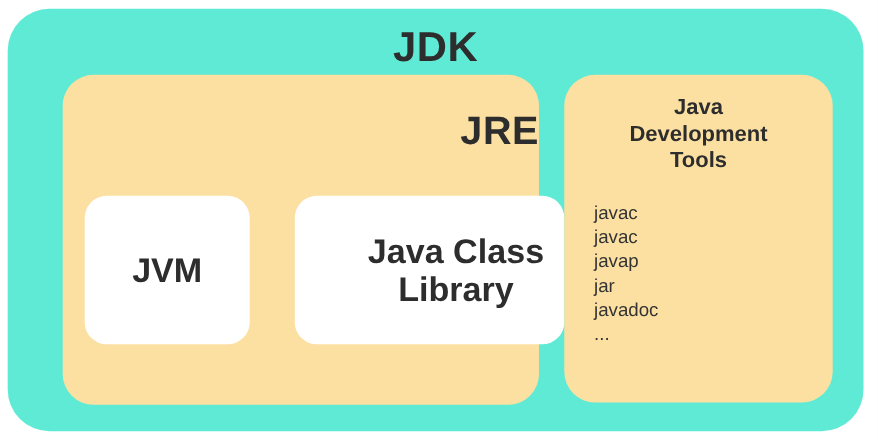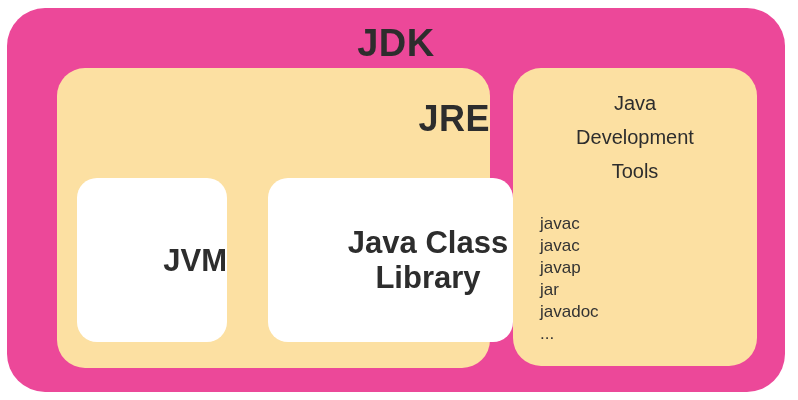--- a/index.html
+++ b/index.html
@@ -14,21 +14,21 @@
     height: 400px;
     background: #ffffff;
     overflow: hidden;
   }
   .jdk-box {
     position: absolute;
     left: 7px;
     top: 8px;
     width: 778px;
     height: 384px;
-    background: #ec4899;
+    background: #5eead4;
     border-radius: 38px;
   }
   .jdk-title {
     position: absolute;
     top: 14px;
     left: 0;
     width: 100%;
     text-align: center;
     font-size: 38px;
     font-weight: bold;
@@ -53,24 +53,24 @@
     font-size: 36px;
     font-weight: bold;
     color: #2d2d2d;
     letter-spacing: 0.5px;
   }
   .white-box {
     position: absolute;
     top: 110px;
     background: #ffffff;
     border-radius: 20px;
-    height: 164px;
+    height: 135px;
     display: flex;
     align-items: center;
-    justify-content: flex-end;
+    justify-content: center;
     text-align: center;
     font-size: 31px;
     line-height: 35px;
     font-weight: bold;
     color: #2d2d2d;
   }
   .jvm-box {
     left: 20px;
     width: 150px;
   }
@@ -90,22 +90,22 @@
     width: 244px;
     height: 298px;
     background: #fce0a2;
     border-radius: 28px;
   }
   .tools-title {
     margin: 18px auto 0 auto;
     width: 150px;
     text-align: center;
     font-size: 20px;
-    line-height: 34px;
-    font-weight: normal;
+    line-height: 24px;
+    font-weight: bold;
     color: #2d2d2d;
   }
   .tools-list {
     list-style: none;
     margin: 25px 0 0 0;
     padding: 0 0 0 27px;
     font-size: 17px;
     line-height: 22px;
     color: #333333;
   }

